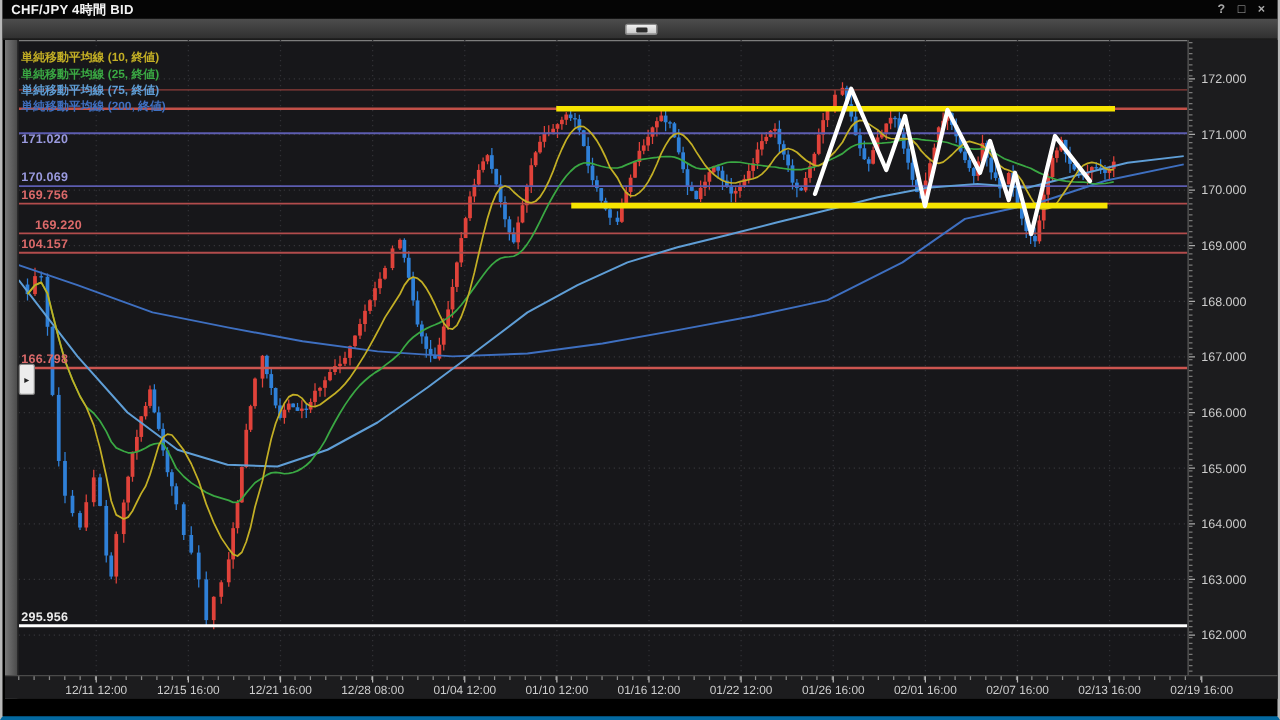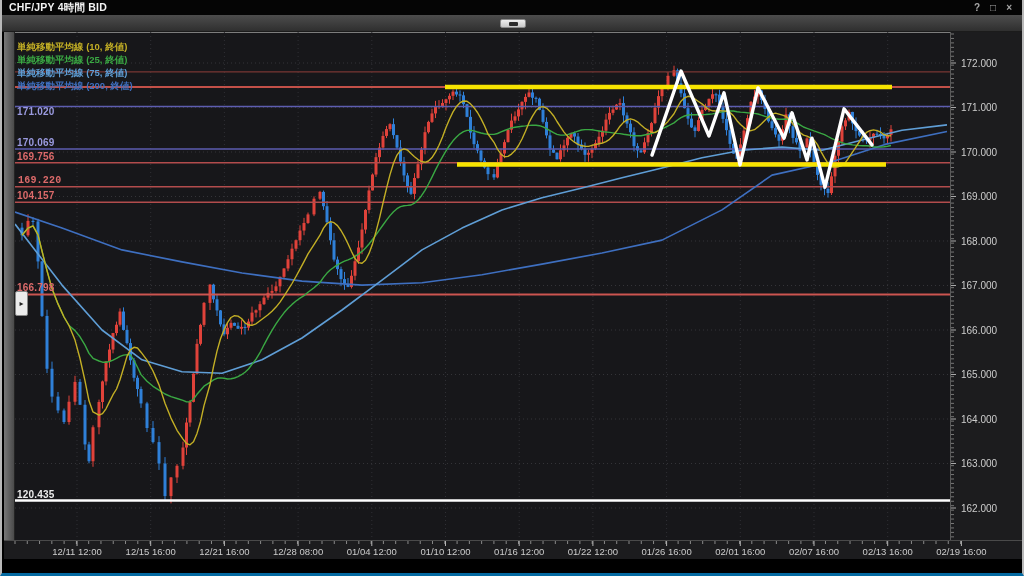--- a/index.html
+++ b/index.html
@@ -576,24 +576,24 @@
   <div class="legend">
       <div style="color: rgb(195, 175, 37);">単純移動平均線 (10, 終値)</div>
       <div style="color: rgb(58, 168, 67);">単純移動平均線 (25, 終値)</div>
       <div style="color: rgb(95, 158, 214);">単純移動平均線 (75, 終値)</div>
       <div style="color: rgb(62, 111, 192);">単純移動平均線 (200, 終値)</div>
     </div>
   <div id="line-labels">
       <div class="pl-label" style="left: 15px; top: 106px; color: rgb(154, 154, 223);">171.020</div>
       <div class="pl-label" style="left: 15px; top: 136.929px; color: rgb(154, 154, 223);">170.069</div>
       <div class="pl-label" style="left: 15px; top: 150.858px; color: rgb(220, 106, 106);">169.756</div>
-      <div class="pl-label" style="left: 16px; top: 174.71px; color: rgb(220, 106, 106); font-family: Liberation Mono, monospace;">169.220</div>
+      <div class="pl-label" style="left: 26px; top: 174.71px; color: rgb(220, 106, 106);">169.220</div>
       <div class="pl-label" style="left: 15px; top: 190.196px; color: rgb(220, 106, 106);">104.157</div>
       <div class="pl-label" style="left: 15px; top: 282.489px; color: rgb(220, 106, 106);">166.798</div>
-      <div class="pl-label" style="left: 15px; top: 488.568px; color: rgb(236, 236, 236);">120.435</div>
+      <div class="pl-label" style="left: 15px; top: 488.568px; color: rgb(236, 236, 236);">295.956</div>
     </div>
 
   <svg id="price-axis" width="73" height="508">
       <line x1="0" x2="3" y1="2" y2="2" stroke="#777"></line>
       <line x1="0" x2="3" y1="6.45" y2="6.45" stroke="#777"></line>
       <line x1="0" x2="3" y1="10.9" y2="10.9" stroke="#777"></line>
       <line x1="0" x2="3" y1="15.350000000000001" y2="15.350000000000001" stroke="#777"></line>
       <line x1="0" x2="3" y1="19.8" y2="19.8" stroke="#777"></line>
       <line x1="0" x2="3" y1="24.25" y2="24.25" stroke="#777"></line>
       <line x1="0" x2="3" y1="28.7" y2="28.7" stroke="#777"></line>

